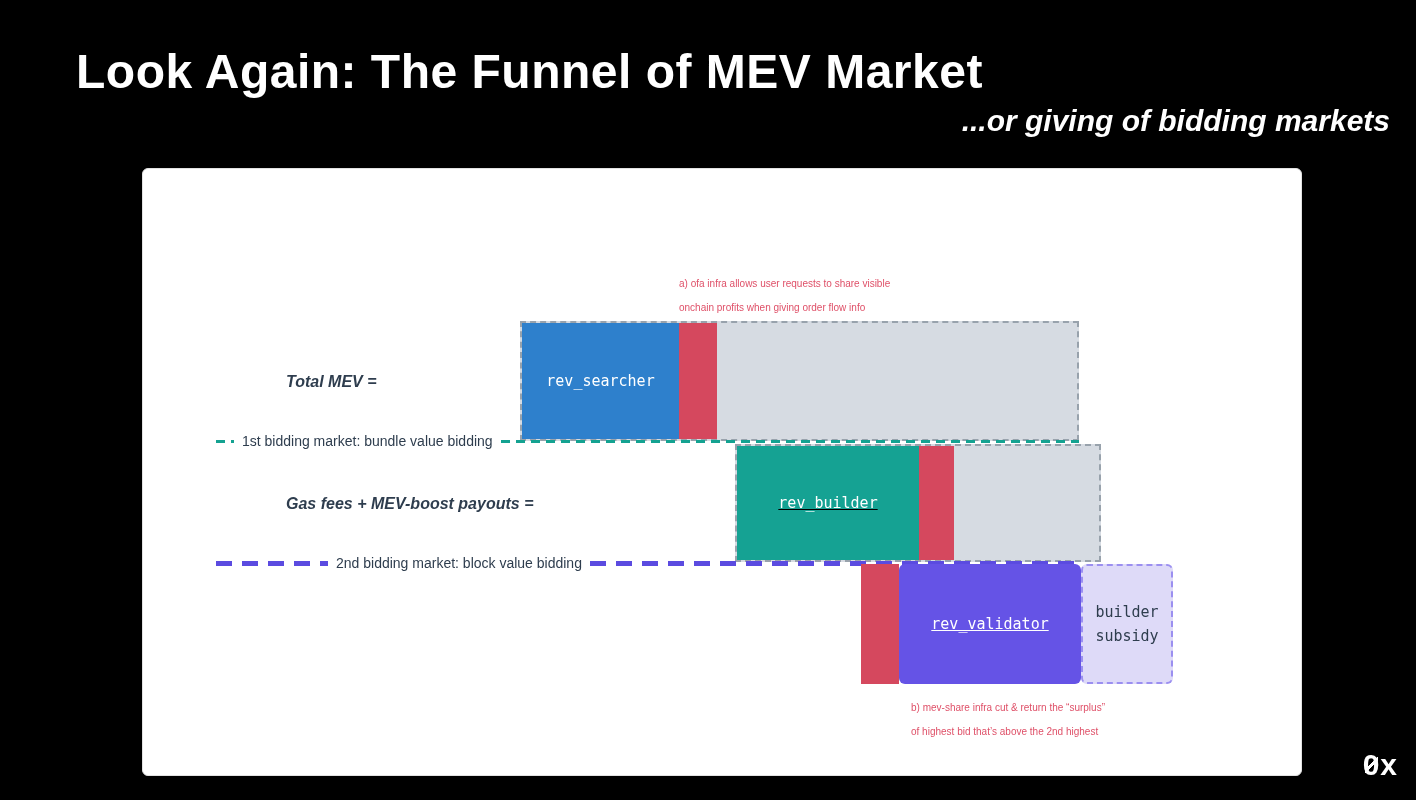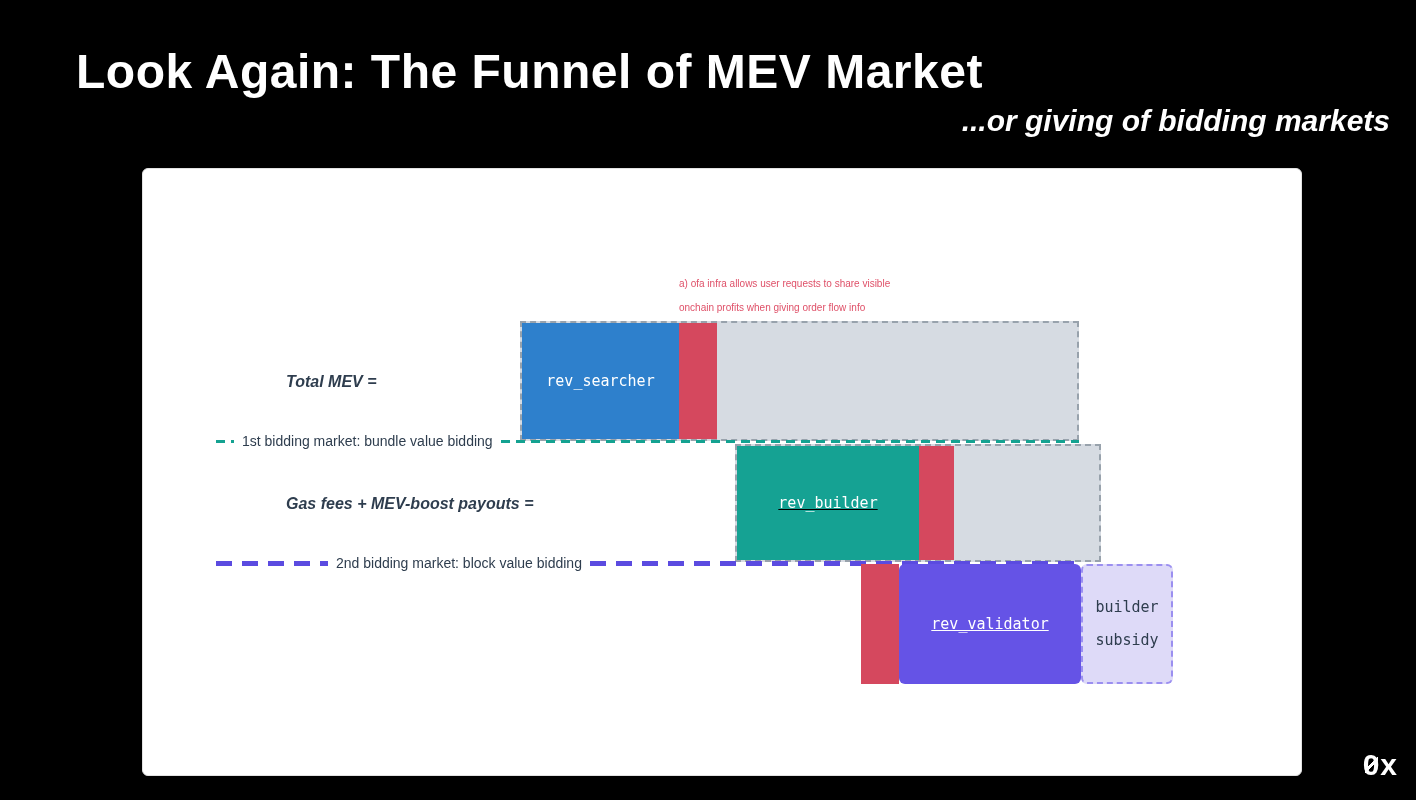--- a/index.html
+++ b/index.html
@@ -75,21 +75,21 @@
   }
   .seg-searcher  { width:157px; background:var(--searcher-blue,#2e80cc); }
   .seg-builder   { width:182px; background:var(--builder-teal,#15a293); }
   .seg-validator { width:182px; background:var(--validator-purple,#6553e6); border-radius:6px;text-decoration:underline; }
   .seg-red-a { width:38px; background:var(--mev-share-red,#d5485e); }
   .seg-red-b { width:35px; background:var(--mev-share-red,#d5485e); }
   .seg-red-c { width:38px; background:var(--mev-share-red,#d5485e); }
   .seg-subsidy {
     width:92px; background:var(--subsidy-lavender,#dedaf8);
     border:2px dashed #9b8ff0; border-radius:6px;
-    color:var(--ink,#2e3d4e); line-height:33px;
+    color:var(--ink,#2e3d4e); line-height:24px;
     padding:0 14px;
   }
 
   .divider {
     position:absolute; display:flex; align-items:center; height:20px;
   }
   .divider .dash { flex:none; }
   .divider .dash.grow { flex:1; }
   .divider-label {
     flex:none; margin:0 8px;
@@ -166,18 +166,22 @@
       <div class="divider-label">2nd bidding market: block value bidding</div>
       <div class="dash grow"></div>
     </div>
 
     <div class="bar bar-validator">
       <div class="seg seg-red-c"></div>
       <div class="seg seg-validator">rev_validator</div>
       <div class="seg seg-subsidy">builder subsidy</div>
     </div>
 
+    <div class="annotation annotation-b">
+      <span>b) mev-share infra cut &amp; return the “surplus”</span>
+      <span>of highest bid that’s above the 2nd highest</span>
+    </div>
 
   </div>
 
   <div class="logo"><span class="logo-zero">0</span><span>x</span></div>
 
 </div>
 
 </body></html>

